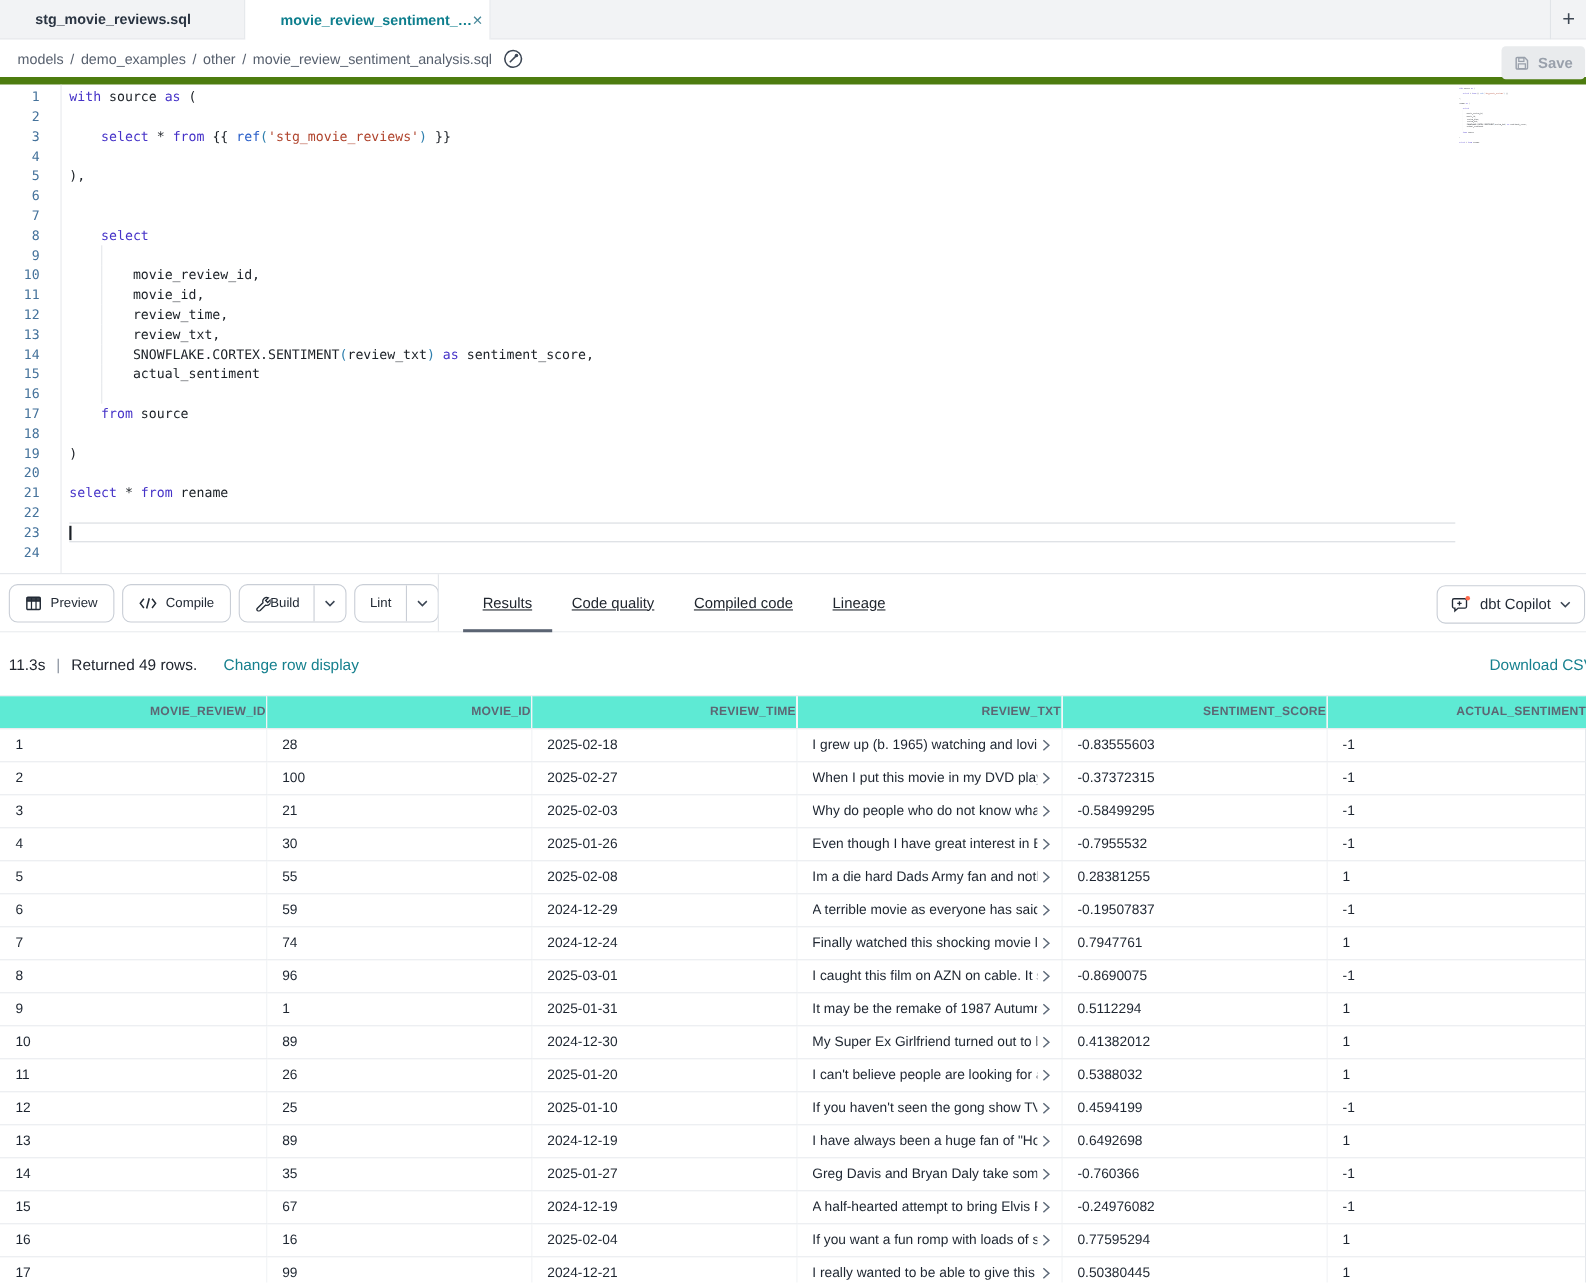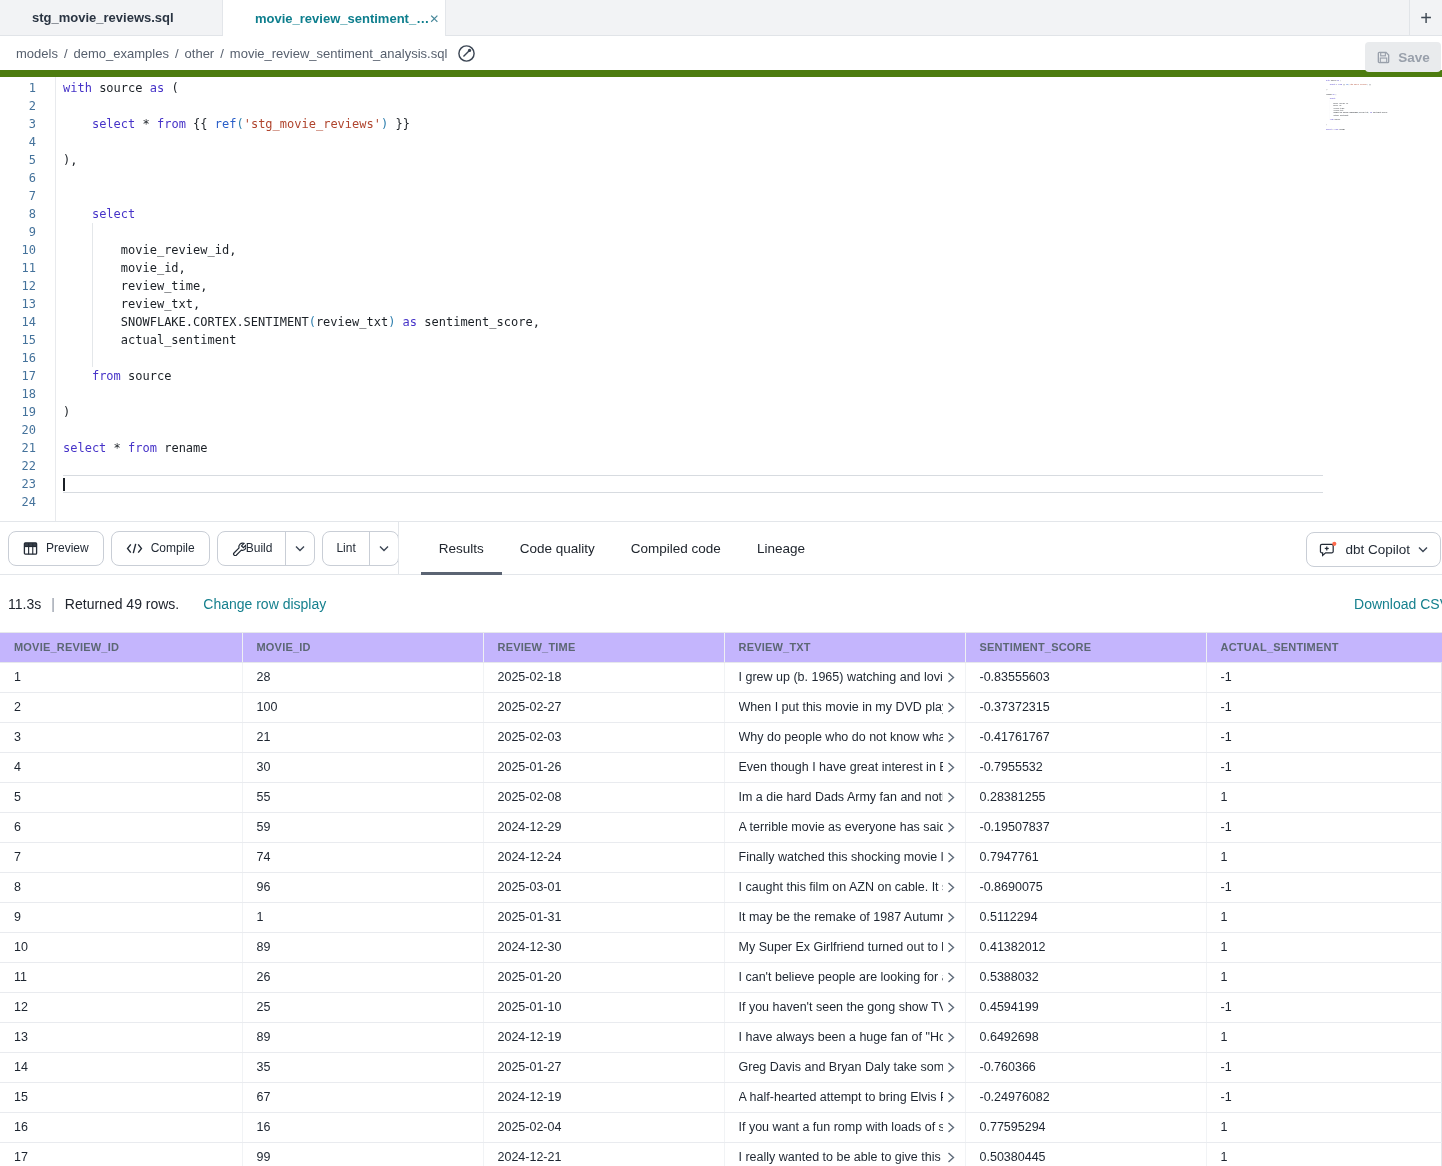--- a/index.html
+++ b/index.html
@@ -63,42 +63,42 @@
     margin-right:7px; cursor:pointer; }
   .btn-group { display:flex; align-items:stretch; padding:0; overflow:hidden;
     margin-right:7px; }
   .btn-group .seg { display:flex; align-items:center; gap:0; padding:0 13px;
     cursor:pointer; }
   .btn-group .seg.caret { border-left:1px solid #c9ced6; padding:0 9px; }
   .toolbar-divider { position:absolute; left:398px; top:0; bottom:0; width:1px;
     background:#e3e6ea; }
   .rtabs { display:flex; margin-left:15px; align-self:stretch; }
   .rtab { padding:0 18px; display:flex; align-items:center; font-size:13.5px;
-    color:#20262e; position:relative; cursor:pointer; }
+    color:#20262e; position:relative; cursor:pointer;text-decoration:underline; }
   .rtab.active::after { content:""; position:absolute; left:0; right:0;
     bottom:-1px; height:3px; background:#5b6473; }
   .copilot-btn { position:absolute; right:1px; top:10px; height:35px;
     border:1px solid #c9ced6; border-radius:8px; background:#fff;
     display:flex; align-items:center; gap:8px; padding:0 12px;
     font-size:13.5px; color:#232b36; cursor:pointer; }
 
   
   .statusrow { height:57px; display:flex; align-items:center; padding:0 8px;
     font-size:14px; color:#20252e; position:relative; background:#fff; }
   .status-sep { color:#8b93a0; margin:0 10px; }
   .link { color:#16808e; cursor:pointer; }
   .change-link { margin-left:24px; }
   .download-link { position:absolute; right:-7px; }
 
   
   .results-wrap { border-top:1px solid #e6e8ec; border-right:1px solid #e3e6ea; }
   table { width:1442px; border-collapse:collapse; table-layout:fixed;
     font-size:12.5px; }
-  thead th { height:29px; background:#c4b5fd; color:#5c6774; font-size:11px;
-    text-align:left; padding:0 0 0 14px; border-bottom:1px solid #e6e8ec;
+  thead th { height:29px; background:#5eead4; color:#5c6774; font-size:11px;
+    text-align:right; padding:0 0 0 14px; border-bottom:1px solid #e6e8ec;
     border-right:1px solid #eef0f3; font-weight:700; letter-spacing:0.2px;
     white-space:nowrap; overflow:hidden; }
   tbody td { height:30px; border-bottom:1px solid #e9ebef;
     border-right:1px solid #f1f3f5; padding:0 0 0 14px; color:#1d2530;
     white-space:nowrap; overflow:hidden; }
   thead th:last-child, tbody td:last-child { border-right:none; }
   .review-cell { display:flex; align-items:center; padding-right:6px; }
   .review-cell .txt { flex:1; overflow:hidden; white-space:nowrap; }
   .expand-btn { flex:0 0 16px; display:flex; align-items:center;
     justify-content:center; cursor:pointer; background:none; border:none; }
@@ -369,21 +369,21 @@
             <td>
               <div class="review-cell">
                 <span class="txt">Why do people who do not know what…</span>
                 <button class="expand-btn">
                   <svg width="8" height="11" viewBox="0 0 8 11">
                     <polyline points="1.5,1 6.5,5.5 1.5,10" fill="none" stroke="#5f6b7a" stroke-width="1.4"></polyline>
                   </svg>
                 </button>
               </div>
             </td>
-            <td>-0.41761767</td>
+            <td>-0.58499295</td>
             <td>-1</td>
           </tr>
           <tr>
             <td>4</td>
             <td>30</td>
             <td>2025-01-26</td>
             <td>
               <div class="review-cell">
                 <span class="txt">Even though I have great interest in Bi…</span>
                 <button class="expand-btn">

